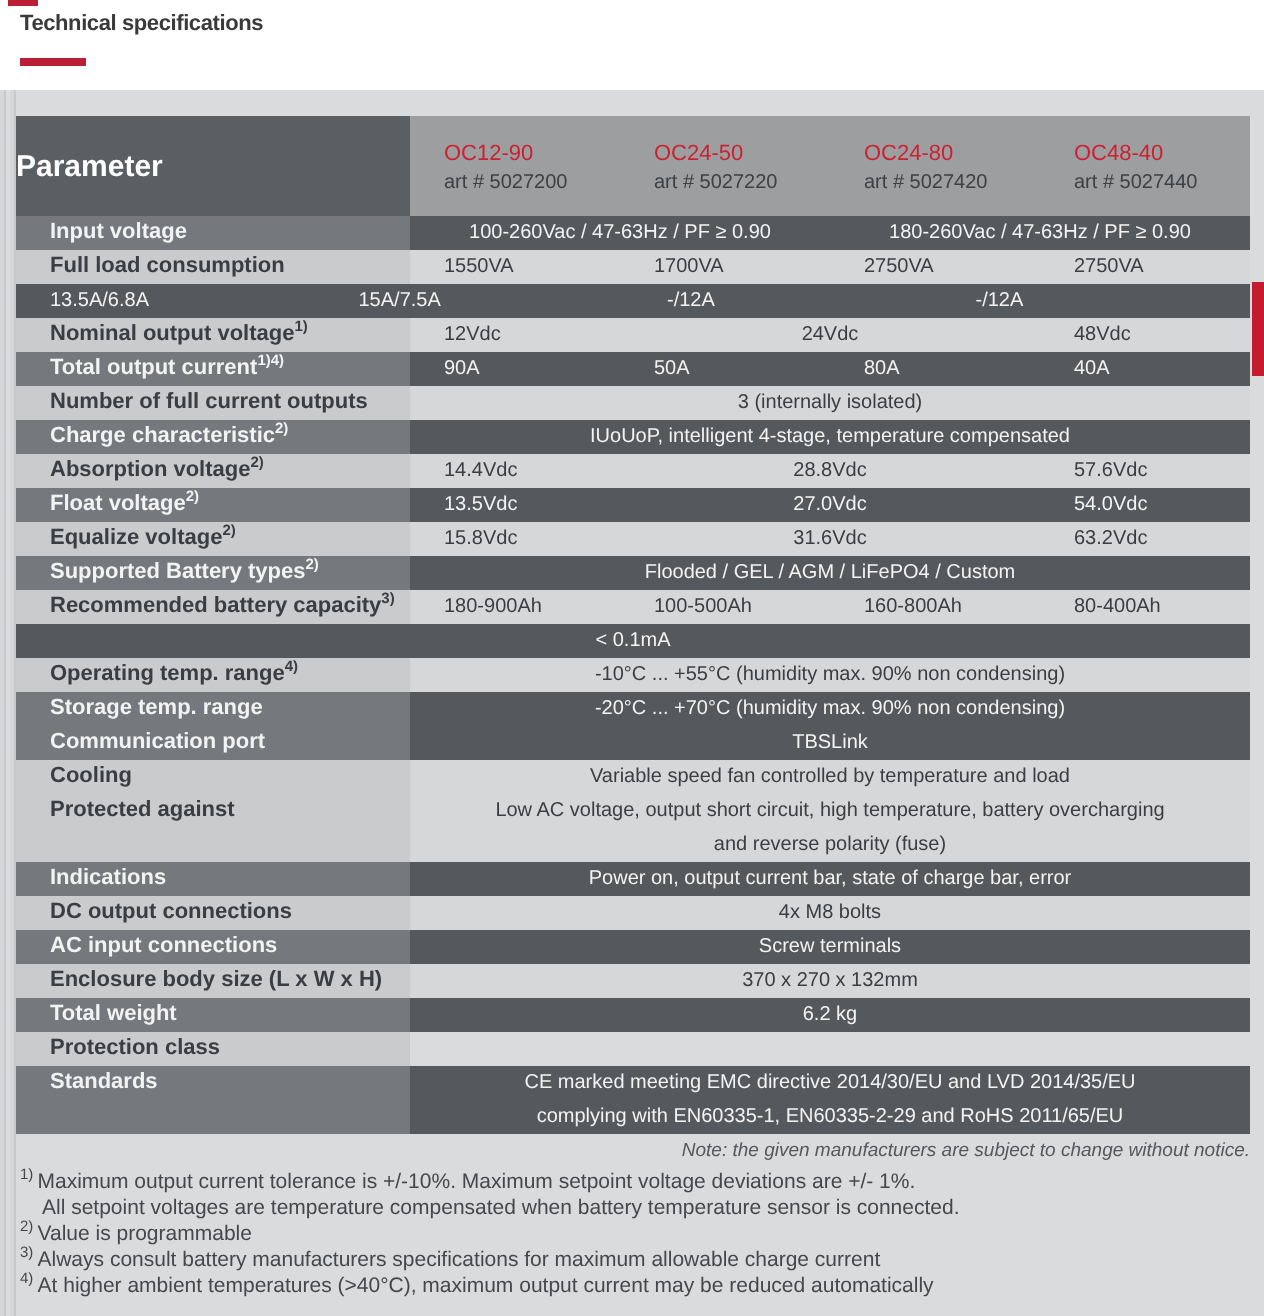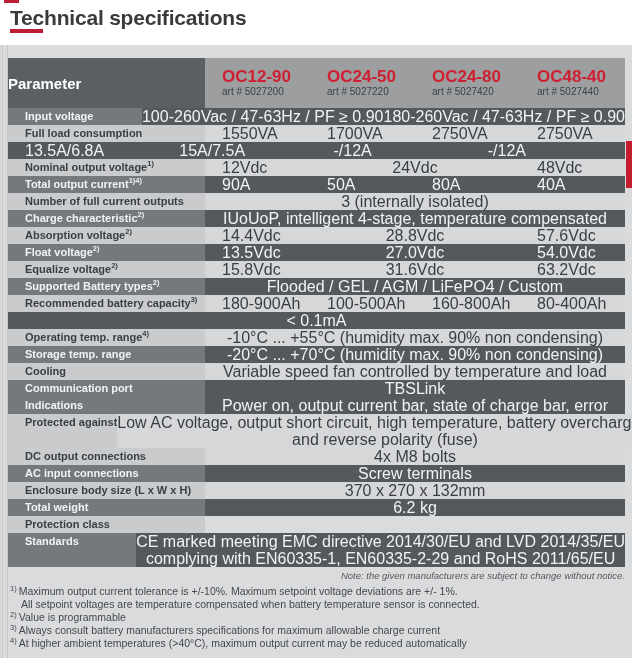--- a/index.html
+++ b/index.html
@@ -12,38 +12,38 @@
   }
   *{margin:0;padding:0;box-sizing:border-box;}
   html,body{width:632px;height:658px;}
   body{
     background:var(--page-bg);
     font-family:"Liberation Sans","DejaVu Sans",sans-serif;
     position:relative;overflow:hidden;
   }
   .top-band{position:absolute;left:0;top:0;width:632px;height:45px;background:#ffffff;}
   .red-sliver{position:absolute;left:4px;top:0;width:15px;height:3px;background:var(--brand-red);}
-  .page-title{position:absolute;left:10px;top:6px;font-size:21px;font-weight:bold;color:var(--title-color);letter-spacing:-0.2px;}
+  .page-title{position:absolute;left:10px;top:6px;font-size:11px;font-weight:bold;color:var(--title-color);letter-spacing:-0.2px;}
   .title-underline{position:absolute;left:10px;top:29px;width:33px;height:4px;background:var(--brand-red);}
   .left-edge{position:absolute;left:0;top:45px;width:8px;height:613px;
     background:repeating-linear-gradient(90deg,#d6d7d8 0 2px,#c8c9ca 2px 3px,#dcddde 3px 5px);}
   .spec-table{position:absolute;left:8px;top:58px;width:617px;}
   .thead{display:flex;height:50px;}
   .param-cell{width:197px;background:var(--header-param-bg);color:#ffffff;font-size:15px;font-weight:bold;
     display:flex;align-items:center;}
   .models{flex:1;display:flex;background:var(--header-models-bg);}
   .model-col{width:25%;display:flex;flex-direction:column;justify-content:center;padding-left:17px;}
-  .model-name{color:var(--model-red);font-weight:bold;font-size:17px;line-height:14px;}
+  .model-name{color:var(--model-red);font-weight:normal;font-size:11px;line-height:14px;}
   .model-art{color:#3c4043;font-size:10px;margin-top:2px;line-height:11px;}
   .row{display:flex;height:17px;justify-content:space-between;}
   .row.tall{height:34px;}
   .label-cell{width:197px;padding-left:17px;font-weight:bold;font-size:11px;line-height:17px;white-space:nowrap;}
   .label-cell sup{font-size:7.5px;line-height:0;letter-spacing:0;}
   .values{flex:1;display:flex;}
-  .cell{font-size:16px;line-height:17px;white-space:nowrap;}
+  .cell{font-size:10px;line-height:17px;white-space:nowrap;}
   .cell.span1{width:25%;padding-left:17px;}
   .cell.span2{width:50%;text-align:center;}
   .cell.span4{width:100%;text-align:center;}
   .cell div{line-height:17px;}
   .row.dark .label-cell{background:var(--dark-row-label-bg);color:var(--light-text);}
   .row.dark .values{background:var(--dark-row-value-bg);color:var(--light-text);}
   .row.light .label-cell{background:var(--light-row-label-bg);color:var(--dark-text);}
   .row.light .values{background:var(--light-row-value-bg);color:var(--dark-text);}
   .note{position:absolute;top:570px;right:7px;font-size:9.5px;font-style:italic;color:#55585c;}
   .footnotes{position:absolute;left:10px;top:585px;font-size:10.5px;color:#44484c;line-height:13px;}
@@ -187,45 +187,45 @@
         <div class="values">
           <div class="cell span4">-10°C ... +55°C (humidity max. 90% non condensing)</div>
         </div>
       </div>
       <div class="row dark">
         <div class="label-cell">Storage temp. range</div>
         <div class="values">
           <div class="cell span4">-20°C ... +70°C (humidity max. 90% non condensing)</div>
         </div>
       </div>
+      <div class="row dark">
+        <div class="label-cell">Communication port</div>
+        <div class="values">
+          <div class="cell span4">TBSLink</div>
+        </div>
+      </div>
       <div class="row light">
         <div class="label-cell">Cooling</div>
         <div class="values">
           <div class="cell span4">Variable speed fan controlled by temperature and load</div>
-        </div>
-      </div>
-      <div class="row dark">
-        <div class="label-cell">Communication port</div>
-        <div class="values">
-          <div class="cell span4">TBSLink</div>
-        </div>
-      </div>
-      <div class="row dark">
-        <div class="label-cell">Indications</div>
-        <div class="values">
-          <div class="cell span4">Power on, output current bar, state of charge bar, error</div>
         </div>
       </div>
       <div class="row light tall">
         <div class="label-cell">Protected against</div>
         <div class="values">
           <div class="cell span4">
             <div>Low AC voltage, output short circuit, high temperature, battery overcharging</div>
             <div>and reverse polarity (fuse)</div>
           </div>
+        </div>
+      </div>
+      <div class="row dark">
+        <div class="label-cell">Indications</div>
+        <div class="values">
+          <div class="cell span4">Power on, output current bar, state of charge bar, error</div>
         </div>
       </div>
       <div class="row light">
         <div class="label-cell">DC output connections</div>
         <div class="values">
           <div class="cell span4">4x M8 bolts</div>
         </div>
       </div>
       <div class="row dark">
         <div class="label-cell">AC input connections</div>

